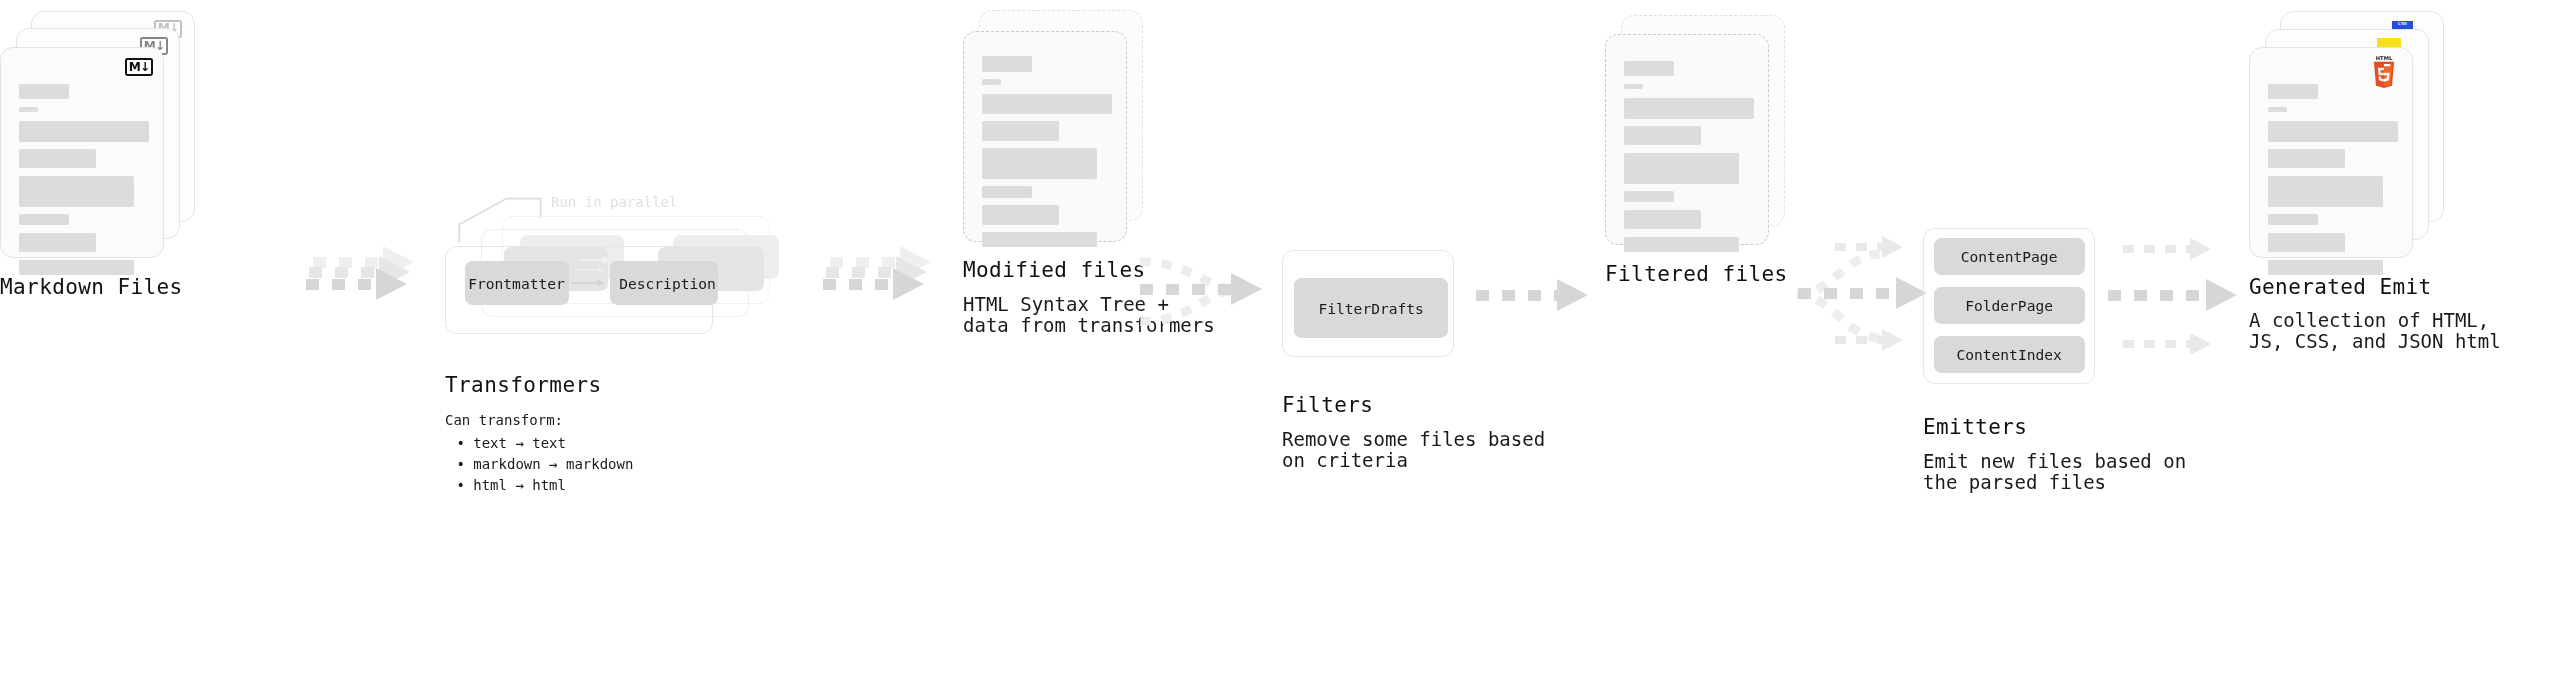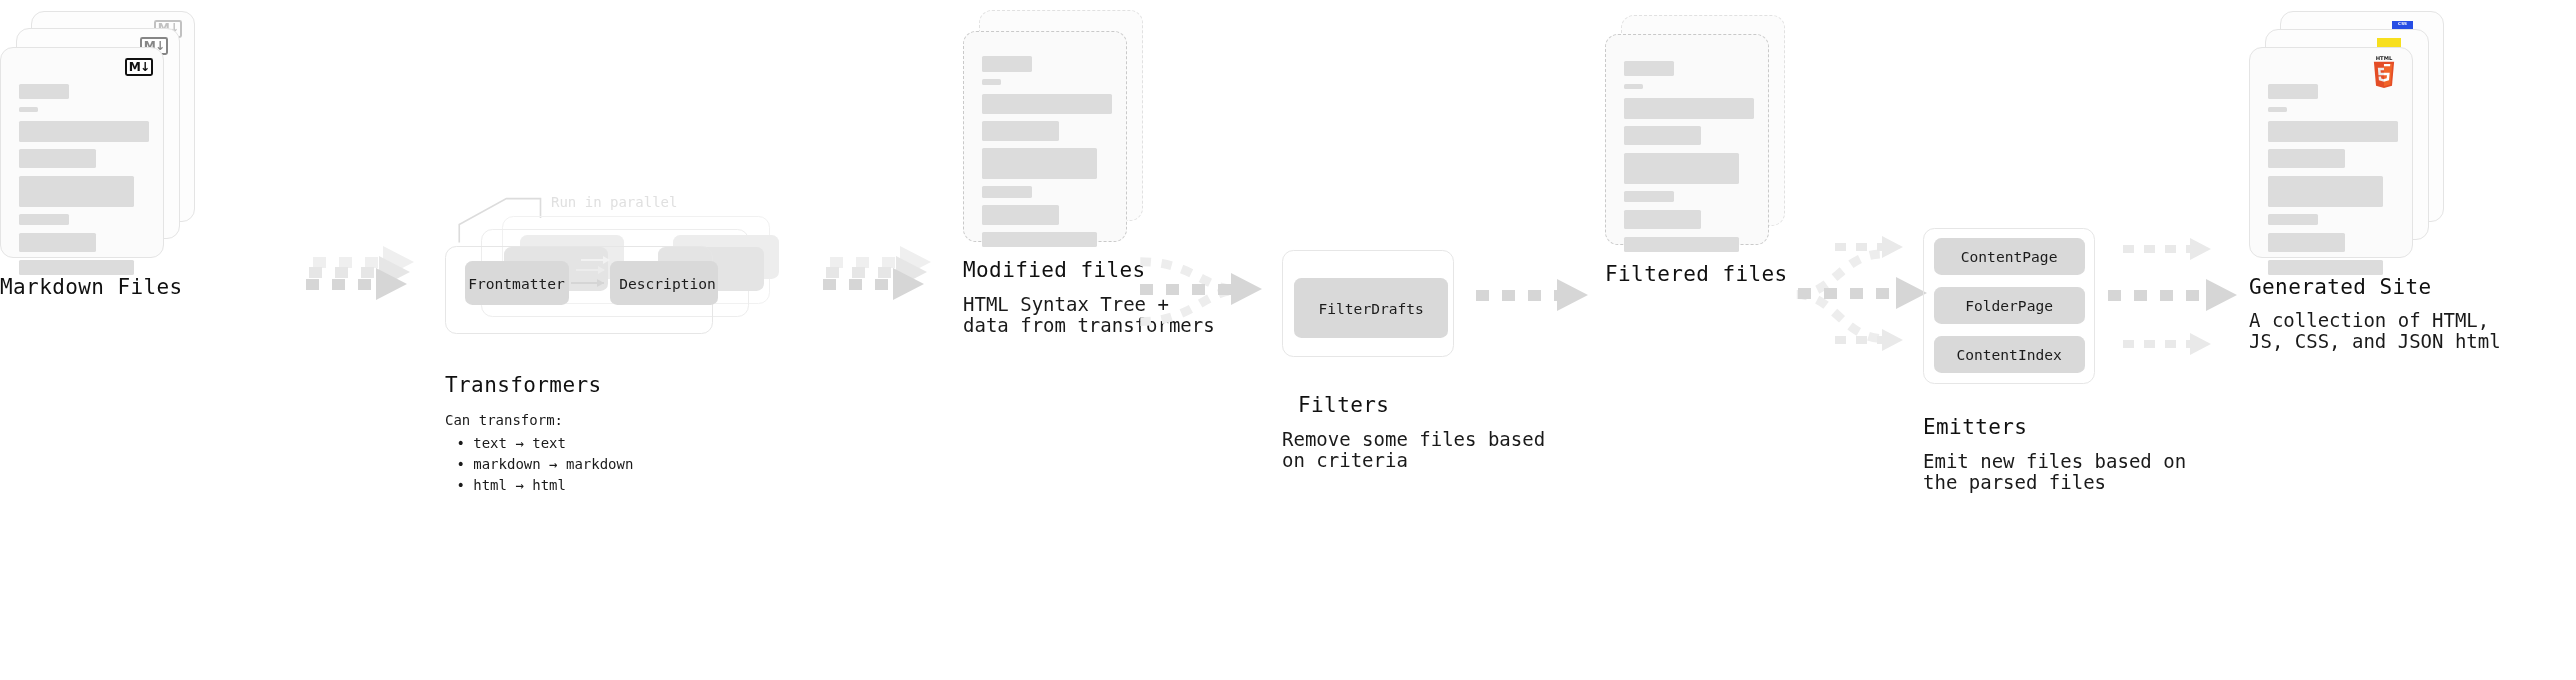--- a/index.html
+++ b/index.html
@@ -241,21 +241,21 @@
     <path d="M0 86 C 60 86, 78 52, 112 48" fill="none" stroke="#ededed" stroke-width="11" stroke-dasharray="13 13"></path>
   </svg>
   <div class="flow" style="left:1140px;top:284px;width:122px;">
     <div class="line" style="width:98px;"></div>
       <div class="head" style="left:91px;"></div>
   </div>
 
   <div class="node" style="left:1282px;top:250px;">
     <div class="groupbox" style="left:0px;top:0px;width:172px;height:107px;"></div>
     <div class="chip" style="left:12.2px;top:28px;width:154px;height:60px;">FilterDrafts</div>
-    <div class="title" style="left:16px;top:143px;">Filters</div>
+    <div class="title" style="left:0px;top:143px;">Filters</div>
     <div class="subtitle" style="left:0px;top:179px;">Remove some files based
 on criteria</div>
   </div>
 
   <div class="flow" style="left:1476px;top:290px;width:114px;">
     <div class="line" style="width:86px;"></div>
       <div class="head" style="left:81px;"></div>
   </div>
 
   <div class="doc-stack" style="left:1605px;top:0px;">
@@ -334,19 +334,19 @@
         <div class="bar" style="width:50px;height:15.4px;"></div>
         <div class="bar" style="width:18.7px;height:5.7px;margin-bottom:9px;"></div>
         <div class="bar" style="width:130px;height:20.3px;"></div>
         <div class="bar" style="width:77px;height:19.5px;"></div>
         <div class="bar" style="width:115px;height:31px;"></div>
         <div class="bar" style="width:50px;height:11.4px;"></div>
         <div class="bar" style="width:77px;height:19.5px;"></div>
         <div class="bar" style="width:115px;height:15.4px;"></div>
       </div>
     </div>
-    <div class="title" style="left:0px;top:275px;">Generated Site</div>
+    <div class="title" style="left:0px;top:275px;">Generated Emit</div>
     <div class="subtitle" style="left:0px;top:310px;">A collection of HTML,
 JS, CSS, and JSON html</div>
   </div>
 
 </div>
 
 
 </body></html>

